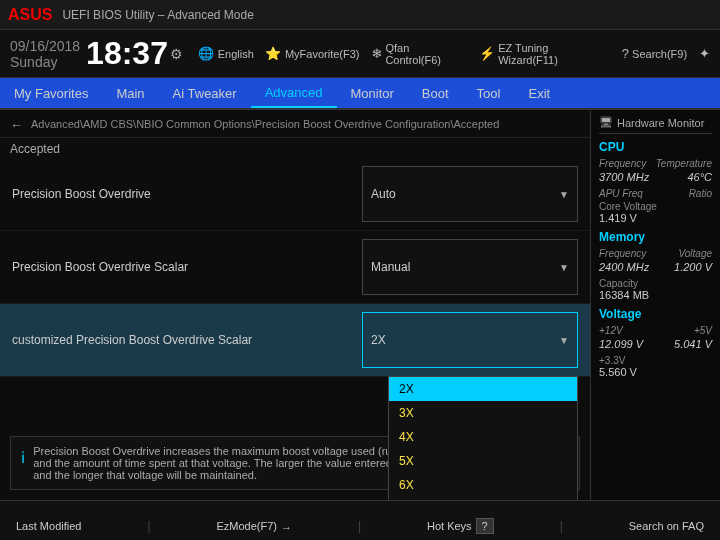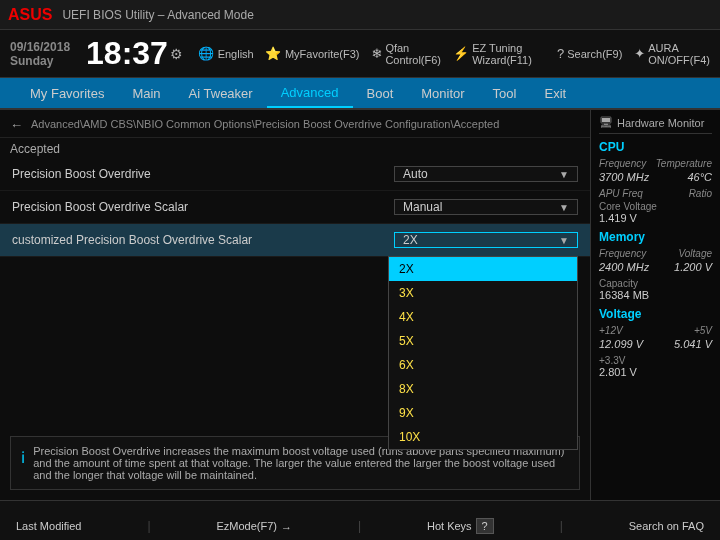--- a/index.html
+++ b/index.html
@@ -35,24 +35,23 @@
       background: #111;
       height: 48px;
       display: flex;
       align-items: center;
       padding: 0 10px;
       border-bottom: 1px solid #333;
     }
     #date-block {
       display: flex;
       flex-direction: column;
-      margin-right: 16px;
-      font-size: 12px;
+      margin-right: 6px;
+      font-size: 14px;
       color: #888;
-      font-weight: bold;
     }
     #time-display {
       font-size: 32px;
       color: #fff;
       font-weight: bold;
       margin-right: 2px;
     }
     #gear-icon {
       color: #aaa;
       font-size: 14px;
@@ -69,25 +68,25 @@
     .top-icon-item {
       display: flex;
       align-items: center;
       gap: 3px;
       cursor: pointer;
     }
     .icon-sym { font-size: 13px; }
 
     
     #nav-bar {
-      background: #0369a1;
+      background: #1d4ed8;
       height: 32px;
       display: flex;
       align-items: center;
-      padding: 0 16px;
+      padding: 0 0;
       border-bottom: 2px solid #333;
     }
     .nav-tab {
       padding: 6px 14px;
       color: #ccc;
       cursor: pointer;
       font-size: 13px;
       height: 100%;
       display: flex;
       align-items: center;
@@ -144,25 +143,25 @@
     }
     .setting-row.highlighted {
       background: #1a3a4a;
     }
     .setting-label {
       flex: 1;
       color: #ccc;
       font-size: 12px;
     }
     .setting-dropdown {
-      width: 184px;
+      width: 216px;
       background: #111;
       border: 1px solid #444;
       color: #ccc;
-      padding: 0 8px;
+      padding: 20px 8px;
       display: flex;
       align-items: center;
       justify-content: space-between;
       font-size: 12px;
       cursor: pointer;
     }
     .dropdown-arrow { color: #aaa; font-size: 10px; }
 
     
     #dropdown-list {
@@ -295,32 +294,31 @@
     <span class="top-icon-item">
       <span class="icon-sym">⚡</span>
       <span>EZ Tuning Wizard(F11)</span>
     </span>
     <span class="top-icon-item">
       <span class="icon-sym">?</span>
       <span>Search(F9)</span>
     </span>
     <span class="top-icon-item">
       <span class="icon-sym">✦</span>
-      <span>AURA ON/OFF(F4)</span>
     </span>
   </div>
 </div>
 
 <div id="nav-bar">
   <div class="nav-tab">My Favorites</div>
   <div class="nav-tab">Main</div>
   <div class="nav-tab">Ai Tweaker</div>
   <div class="nav-tab active">Advanced</div>
+  <div class="nav-tab">Monitor</div>
   <div class="nav-tab">Boot</div>
-  <div class="nav-tab">Monitor</div>
   <div class="nav-tab">Tool</div>
   <div class="nav-tab">Exit</div>
 </div>
 
 <div id="main-content">
 
   <div id="left-panel">
 
     <div id="breadcrumb-bar">
       <span id="back-arrow">←</span>
@@ -410,21 +408,21 @@
     <div class="hw-section-title">Voltage</div>
     <div class="hw-row">
       <span class="hw-label">+12V</span>
       <span class="hw-label">+5V</span>
     </div>
     <div class="hw-row">
       <span class="hw-big-value">12.099 V</span>
       <span class="hw-big-value">5.041 V</span>
     </div>
     <div class="hw-label">+3.3V</div>
-    <div class="hw-big-value">2.801 V</div>
+    <div class="hw-big-value">5.560 V</div>
   </div>
 
 </div>
 
 <div id="bottom-bar">
   <span class="bottom-item">Last Modified</span>
   <span style="color:#444">|</span>
   <span class="bottom-item">
     <span>EzMode(F7)</span>
     <span>→</span>

